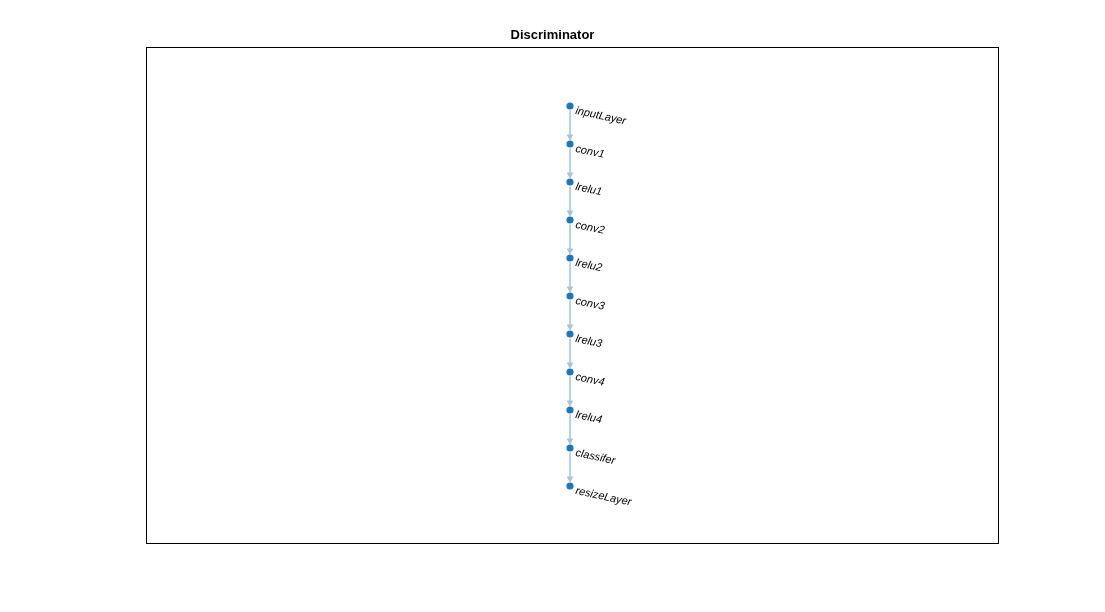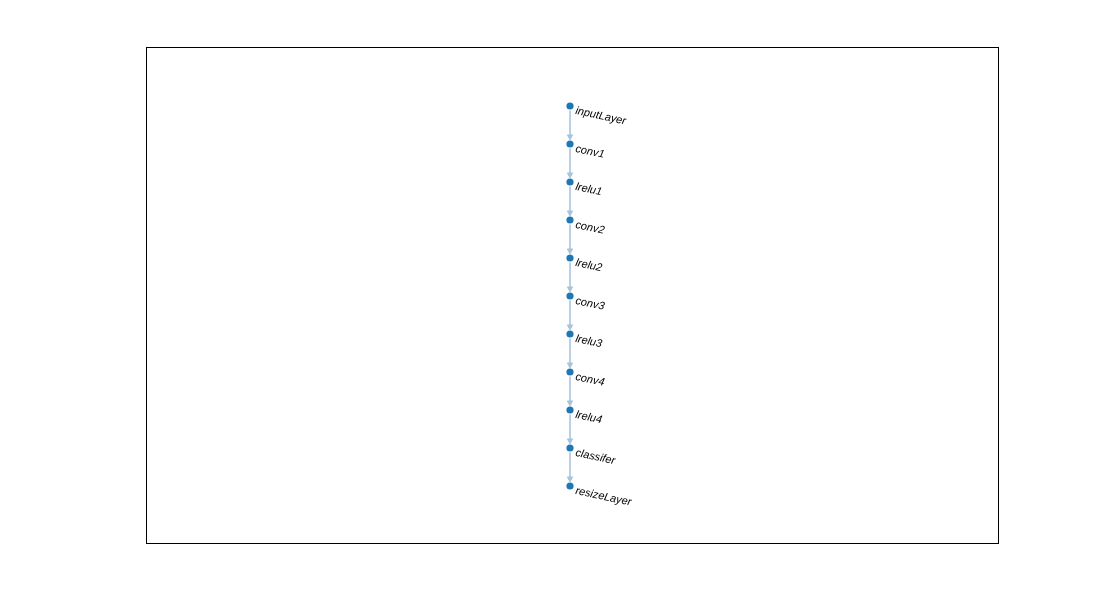--- a/index.html
+++ b/index.html
@@ -60,20 +60,21 @@
     color: #000;
     white-space: nowrap;
     transform: rotate(12deg);
     transform-origin: left top;
   }
 </style>
 </head>
 <body>
 
 <div class="figure">
+  <div class="title">Discriminator</div>
   <div class="axes"></div>
   <div class="graph">
     <svg id="graph-svg" width="18" height="400" style="overflow:visible">
         <line x1="4" y1="10.6" x2="4" y2="36.4" class="edge"></line>
         <polygon points="1.4,34.9 6.6,34.9 4,39.9" class="arrowhead"></polygon>
         <line x1="4" y1="48.6" x2="4" y2="74.4" class="edge"></line>
         <polygon points="1.4,72.9 6.6,72.9 4,77.9" class="arrowhead"></polygon>
         <line x1="4" y1="86.6" x2="4" y2="112.4" class="edge"></line>
         <polygon points="1.4,110.9 6.6,110.9 4,115.9" class="arrowhead"></polygon>
         <line x1="4" y1="124.6" x2="4" y2="150.4" class="edge"></line>

